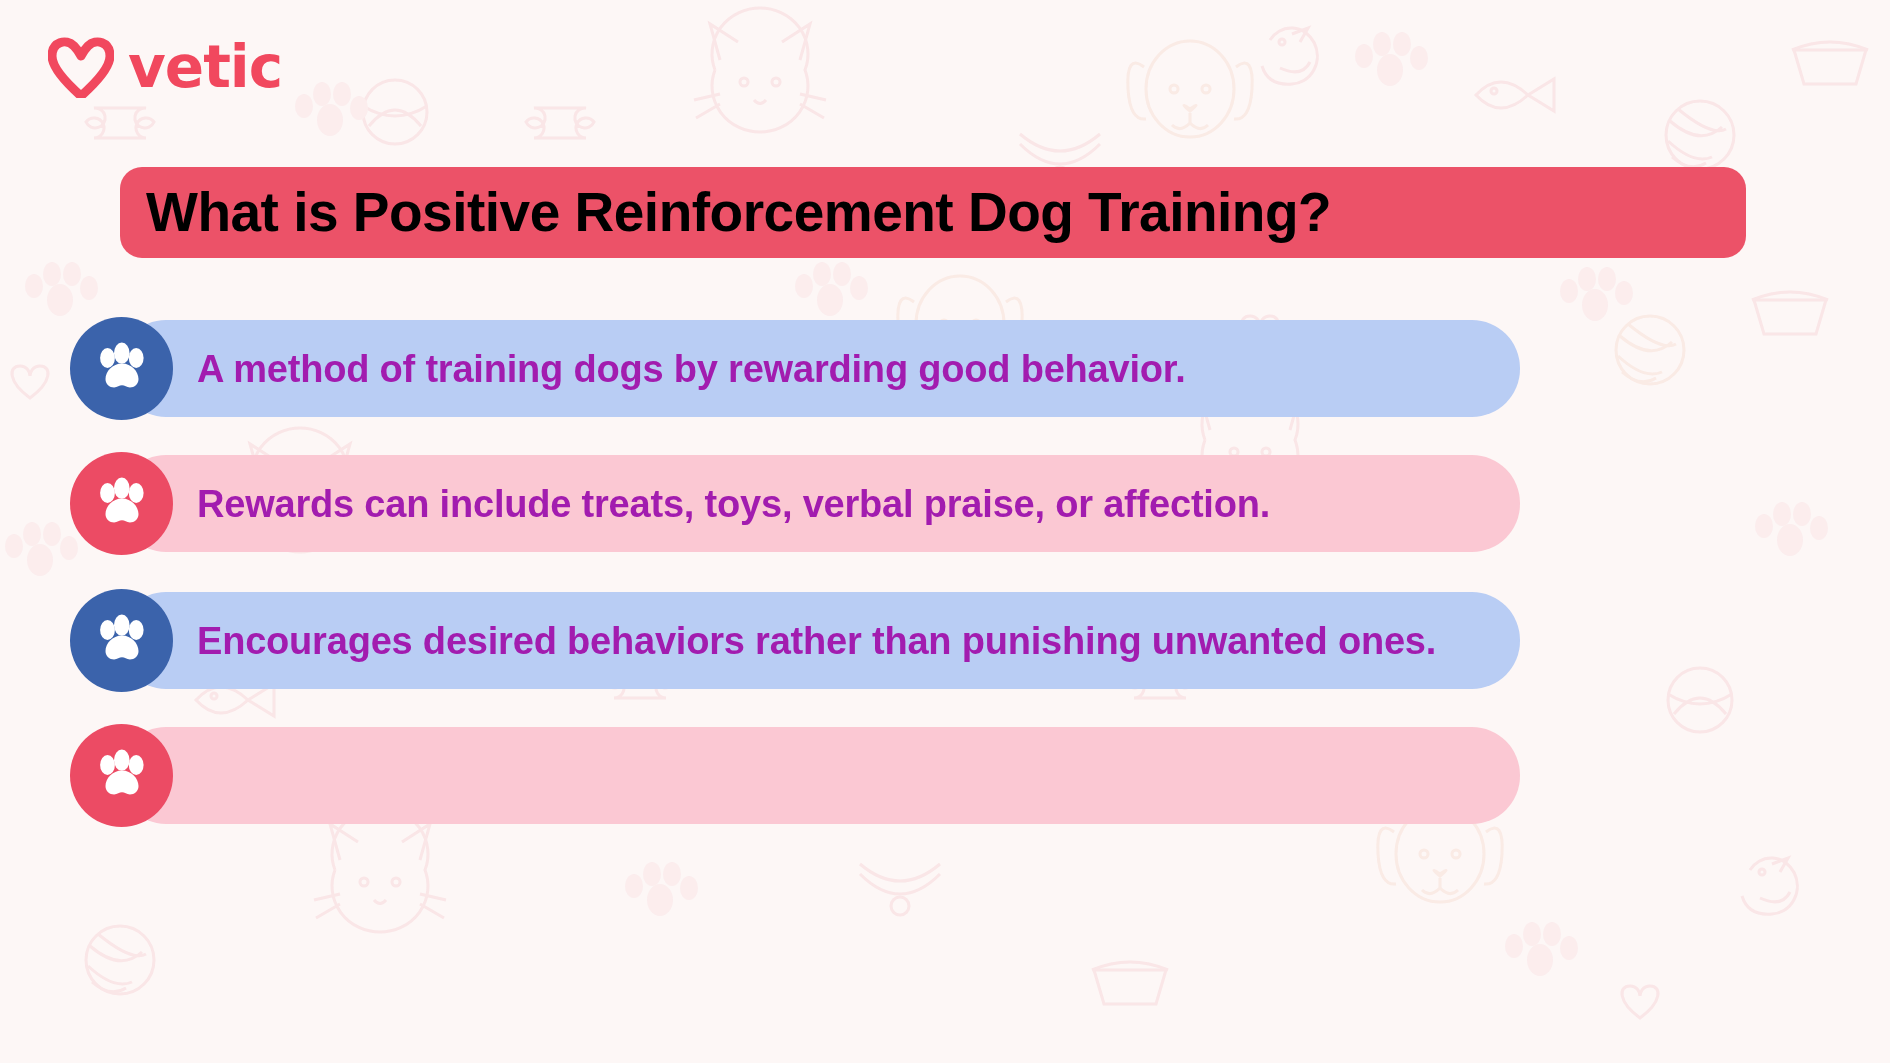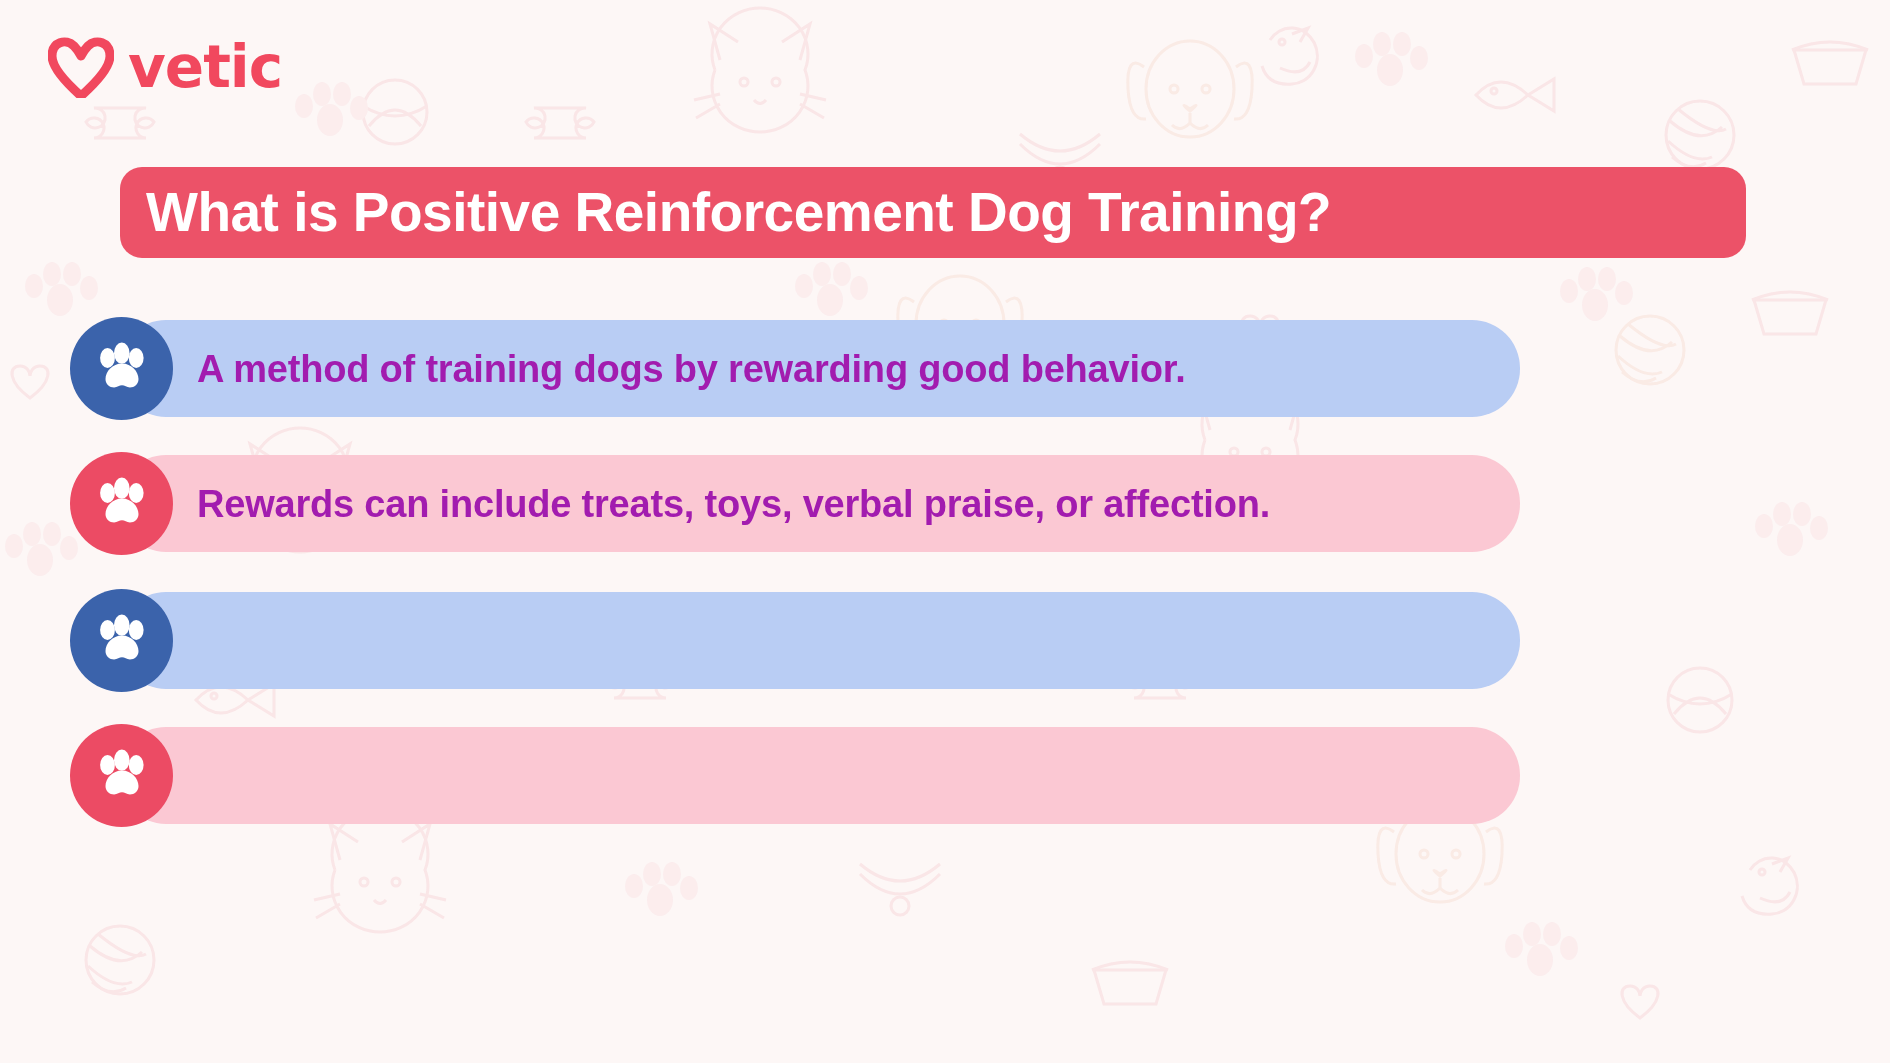--- a/index.html
+++ b/index.html
@@ -210,21 +210,21 @@
 
 <div id="logo">
   <svg class="mark" viewBox="0 0 66 62" xmlns="http://www.w3.org/2000/svg">
     <path d="M4,20 C4,6 18,2 26,10 C29,13 31,16 33,20 C35,16 37,13 40,10 C48,2 62,6 62,20
              C62,34 42,52 33,60 C24,52 4,34 4,20 Z" fill="none" stroke="#f1485e" stroke-width="9" stroke-linecap="round" stroke-linejoin="round"></path>
   </svg>
   <span class="word" style="color: rgb(241, 72, 94);">vetic</span>
 </div>
 
 <div id="title-banner" style="background: rgb(236, 82, 104);">
-  <span class="title-text" style="color: #ffffff;">What is Positive Reinforcement Dog Training?</span>
+  <span class="title-text" style="color: #000000;">What is Positive Reinforcement Dog Training?</span>
 </div>
 
 <div class="row" id="row-1">
   <div class="pill" style="background: rgb(185, 205, 244); width: 1402px;"></div>
   <div class="badge" style="background: rgb(59, 99, 171);">
     <svg viewBox="0 0 56 54" xmlns="http://www.w3.org/2000/svg">
       <ellipse cx="13.5" cy="16" rx="7.4" ry="10" fill="#fff"></ellipse>
       <ellipse cx="27.8" cy="11.2" rx="7.8" ry="10.6" fill="#fff"></ellipse>
       <ellipse cx="42.2" cy="16" rx="7.4" ry="10" fill="#fff"></ellipse>
       <path d="M28,21.5 c9.6,0 16.5,8.2 16.5,15.4 c0,5.4 -4.1,8.5 -8.6,8.5
@@ -255,20 +255,21 @@
   <div class="badge" style="background: rgb(59, 99, 171);">
     <svg viewBox="0 0 56 54" xmlns="http://www.w3.org/2000/svg">
       <ellipse cx="13.5" cy="16" rx="7.4" ry="10" fill="#fff"></ellipse>
       <ellipse cx="27.8" cy="11.2" rx="7.8" ry="10.6" fill="#fff"></ellipse>
       <ellipse cx="42.2" cy="16" rx="7.4" ry="10" fill="#fff"></ellipse>
       <path d="M28,21.5 c9.6,0 16.5,8.2 16.5,15.4 c0,5.4 -4.1,8.5 -8.6,8.5
                c-3.2,0 -5.3,-2.2 -7.9,-2.2 c-2.6,0 -4.7,2.2 -7.9,2.2
                c-4.5,0 -8.6,-3.1 -8.6,-8.5 c0,-7.2 6.9,-15.4 16.5,-15.4 z" fill="#fff"></path>
     </svg>
   </div>
+  <span class="row-text">Encourages desired behaviors rather than punishing unwanted ones.</span>
 </div>
 
 <div class="row" id="row-4">
   <div class="pill" style="background: rgb(251, 200, 211); width: 1402px;"></div>
   <div class="badge" style="background: rgb(236, 75, 100);">
     <svg viewBox="0 0 56 54" xmlns="http://www.w3.org/2000/svg">
       <ellipse cx="13.5" cy="16" rx="7.4" ry="10" fill="#fff"></ellipse>
       <ellipse cx="27.8" cy="11.2" rx="7.8" ry="10.6" fill="#fff"></ellipse>
       <ellipse cx="42.2" cy="16" rx="7.4" ry="10" fill="#fff"></ellipse>
       <path d="M28,21.5 c9.6,0 16.5,8.2 16.5,15.4 c0,5.4 -4.1,8.5 -8.6,8.5

